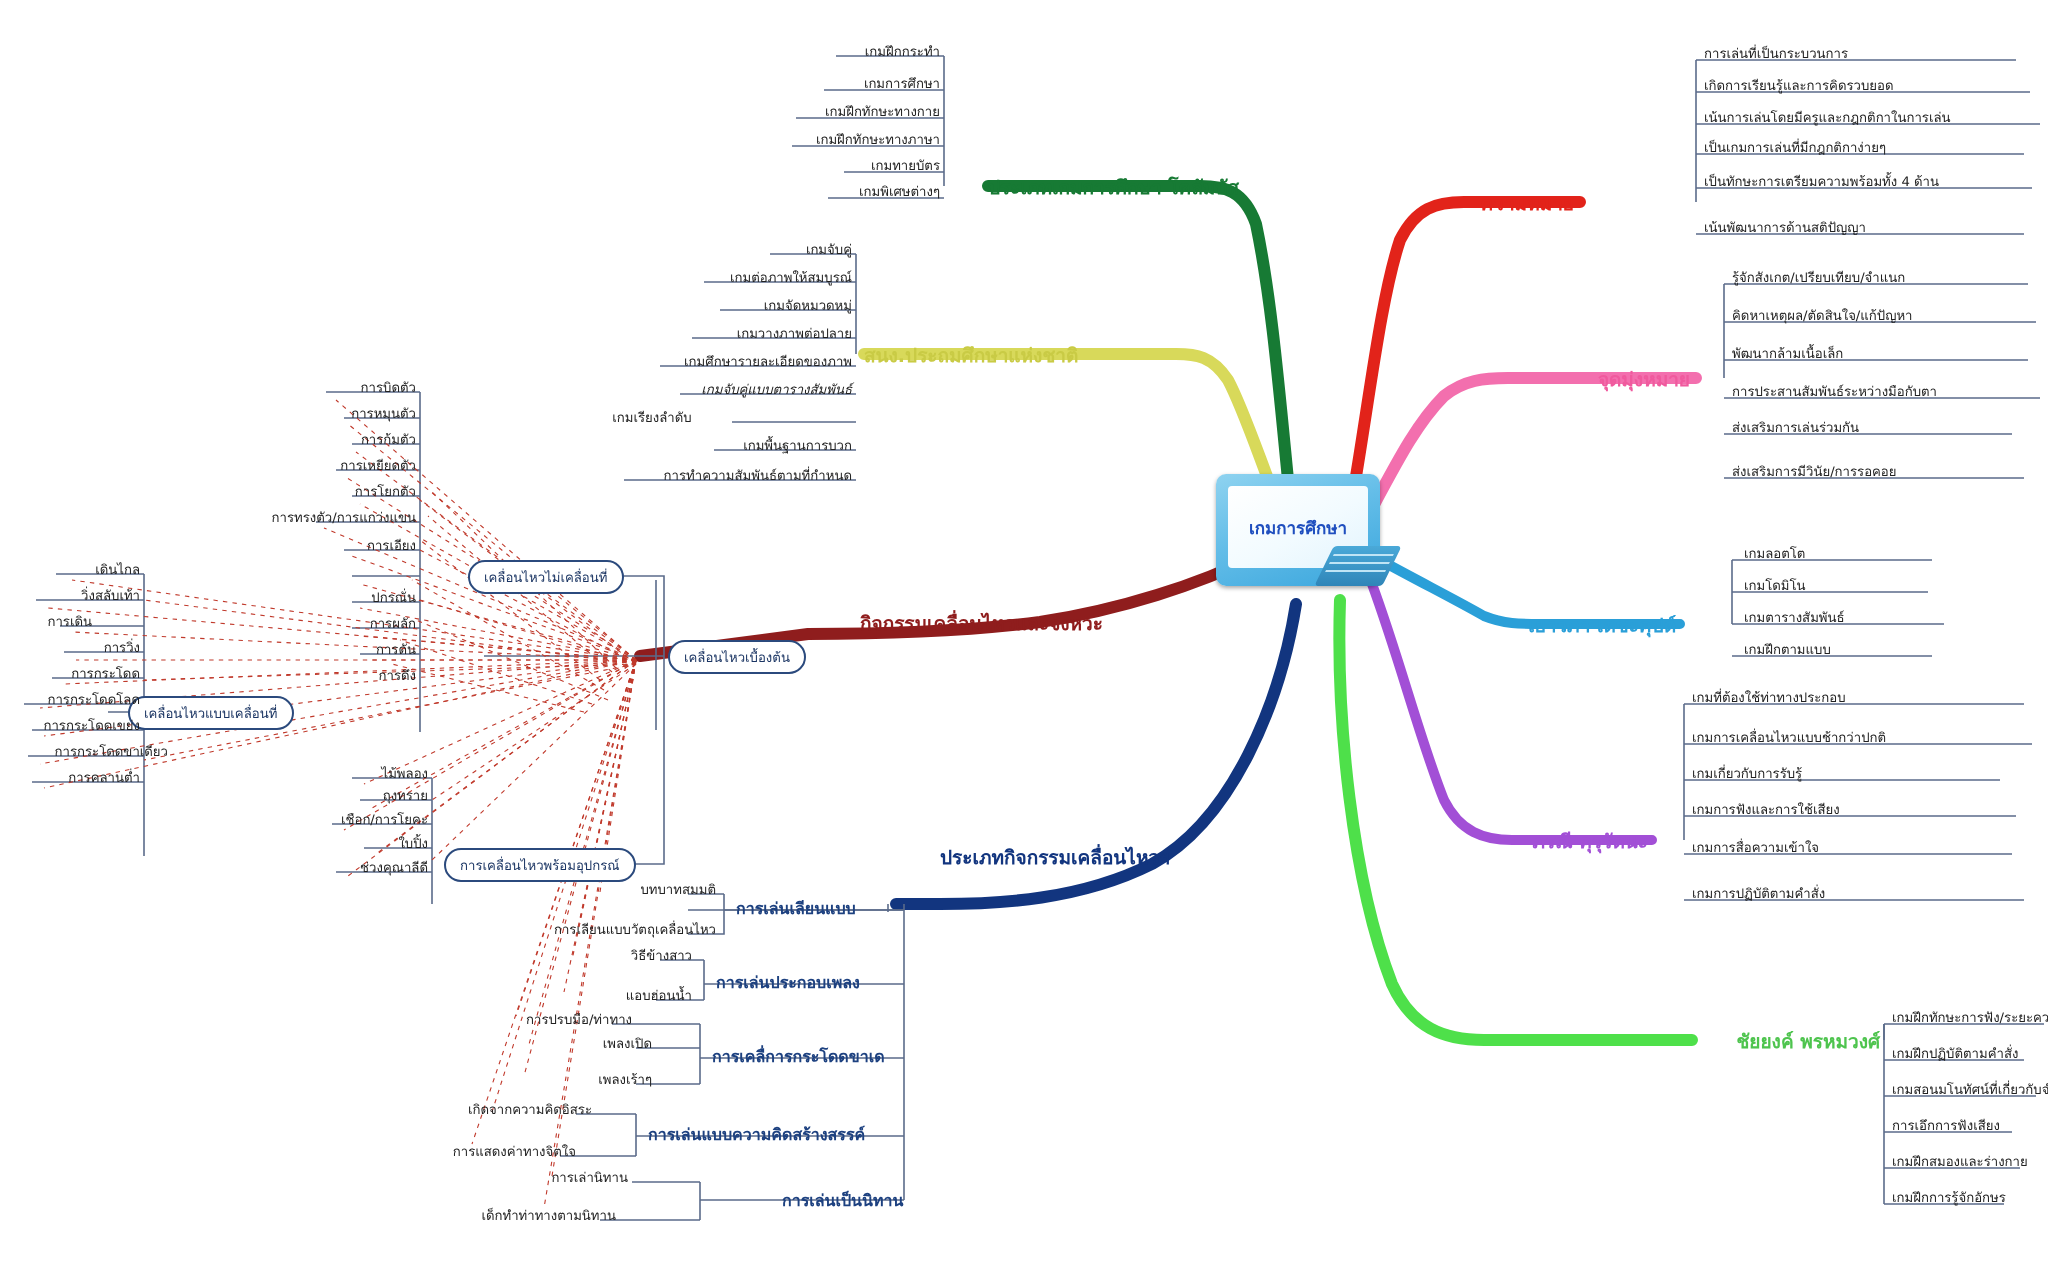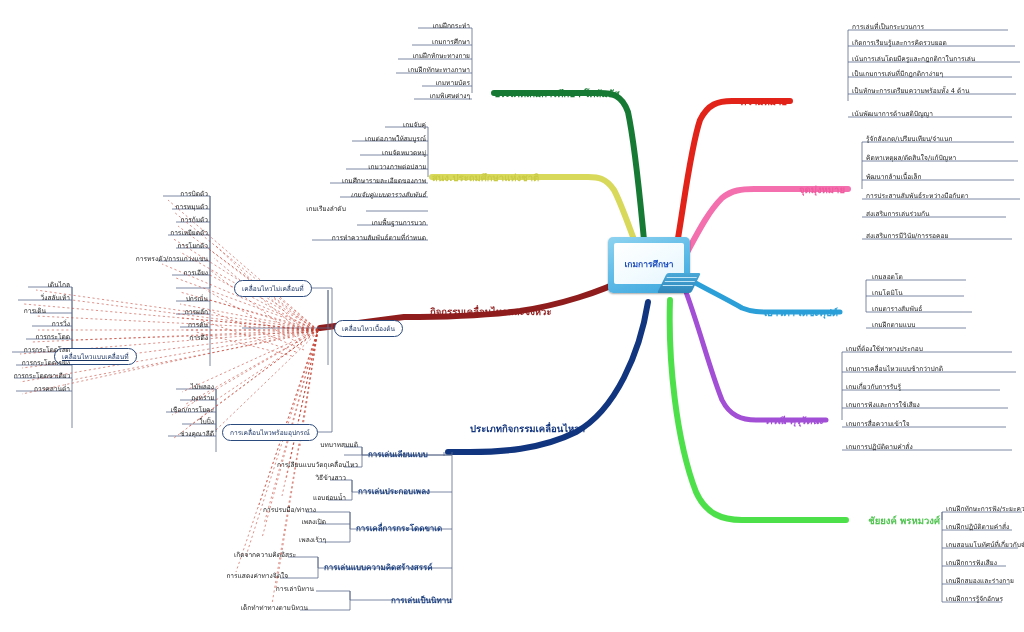--- a/index.html
+++ b/index.html
@@ -255,27 +255,27 @@
   <div class="leaf l" style="left:846px;top:345px;">เกมที่ต้องใช้ท่าทางประกอบ</div>
   <div class="leaf l" style="left:846px;top:365px;">เกมการเคลื่อนไหวแบบช้ากว่าปกติ</div>
   <div class="leaf l" style="left:846px;top:383px;">เกมเกี่ยวกับการรับรู้</div>
   <div class="leaf l" style="left:846px;top:401px;">เกมการฟังและการใช้เสียง</div>
   <div class="leaf l" style="left:846px;top:420px;">เกมการสื่อความเข้าใจ</div>
   <div class="leaf l" style="left:846px;top:443px;">เกมการปฏิบัติตามคำสั่ง</div>
 
   <div class="leaf l" style="left:946px;top:505px;">เกมฝึกทักษะการฟัง/ระยะความสนใจ</div>
   <div class="leaf l" style="left:946px;top:523px;">เกมฝึกปฏิบัติตามคำสั่ง</div>
   <div class="leaf l" style="left:946px;top:541px;">เกมสอนมโนทัศน์ที่เกี่ยวกับจำนวน</div>
-  <div class="leaf l" style="left:946px;top:559px;">เกมฝึกการฟังเสียง</div>
+  <div class="leaf l" style="left:946px;top:559px;">การเอึกการฟังเสียง</div>
   <div class="leaf l" style="left:946px;top:577px;">เกมฝึกสมองและร่างกาย</div>
   <div class="leaf l" style="left:946px;top:595px;">เกมฝึกการรู้จักอักษร</div>
 
   <div class="pill" style="left:334px;top:320px;">เคลื่อนไหวเบื้องต้น</div>
   <div class="pill" style="left:234px;top:280px;">เคลื่อนไหวไม่เคลื่อนที่</div>
-  <div class="pill" style="left:54px;top:348px;text-decoration:underline;">เคลื่อนไหวแบบเคลื่อนที่</div>
+  <div class="pill" style="left:64px;top:348px;">เคลื่อนไหวแบบเคลื่อนที่</div>
   <div class="pill" style="left:222px;top:424px;">การเคลื่อนไหวพร้อมอุปกรณ์</div>
 
   <div class="leaf r" style="left:108px;top:190px;width:100px;">การบิดตัว</div>
   <div class="leaf r" style="left:108px;top:203px;width:100px;">การหมุนตัว</div>
   <div class="leaf r" style="left:108px;top:216px;width:100px;">การก้มตัว</div>
   <div class="leaf r" style="left:108px;top:229px;width:100px;">การเหยียดตัว</div>
   <div class="leaf r" style="left:108px;top:242px;width:100px;">การโยกตัว</div>
   <div class="leaf r" style="left:88px;top:255px;width:120px;">การทรงตัว/การแกว่งแขน</div>
   <div class="leaf r" style="left:108px;top:269px;width:100px;">การเอียง</div>
   <div class="leaf r" style="left:108px;top:295px;width:100px;">ปกรณั่น</div>
@@ -283,21 +283,21 @@
   <div class="leaf r" style="left:108px;top:321px;width:100px;">การดัน</div>
   <div class="leaf r" style="left:108px;top:334px;width:100px;">การดึง</div>
 
   <div class="leaf r" style="left:0px;top:281px;width:70px;">เดินไกล</div>
   <div class="leaf r" style="left:0px;top:294px;width:70px;">วิ่งสลับเท้า</div>
   <div class="leaf r" style="left:0px;top:307px;width:46px;">การเดิน</div>
   <div class="leaf r" style="left:0px;top:320px;width:70px;">การวิ่ง</div>
   <div class="leaf r" style="left:0px;top:333px;width:70px;">การกระโดด</div>
   <div class="leaf r" style="left:0px;top:346px;width:70px;">การกระโดดโลด</div>
   <div class="leaf r" style="left:0px;top:359px;width:70px;">การกระโดดเขย่ง</div>
-  <div class="leaf r" style="left:0px;top:372px;width:84px;text-align:center;">การกระโดดขาเดียว</div>
+  <div class="leaf r" style="left:0px;top:372px;width:84px;">การกระโดดขาเดียว</div>
   <div class="leaf r" style="left:0px;top:385px;width:70px;">การคลานต่ำ</div>
 
   <div class="leaf r" style="left:134px;top:383px;width:80px;">ไม้พลอง</div>
   <div class="leaf r" style="left:134px;top:394px;width:80px;">ถุงทราย</div>
   <div class="leaf r" style="left:134px;top:406px;width:80px;">เชือก/การโยคะ</div>
   <div class="leaf r" style="left:134px;top:418px;width:80px;">ใบปิ้ง</div>
   <div class="leaf r" style="left:134px;top:430px;width:80px;">ช่วงคุณาลีดี</div>
 
   <div class="branch-title" style="left:368px;top:448px;color:#1d4180;font-size:8px;">การเล่นเลียนแบบ</div>
   <div class="leaf r" style="left:250px;top:441px;width:108px;">บทบาทสมมติ</div>

